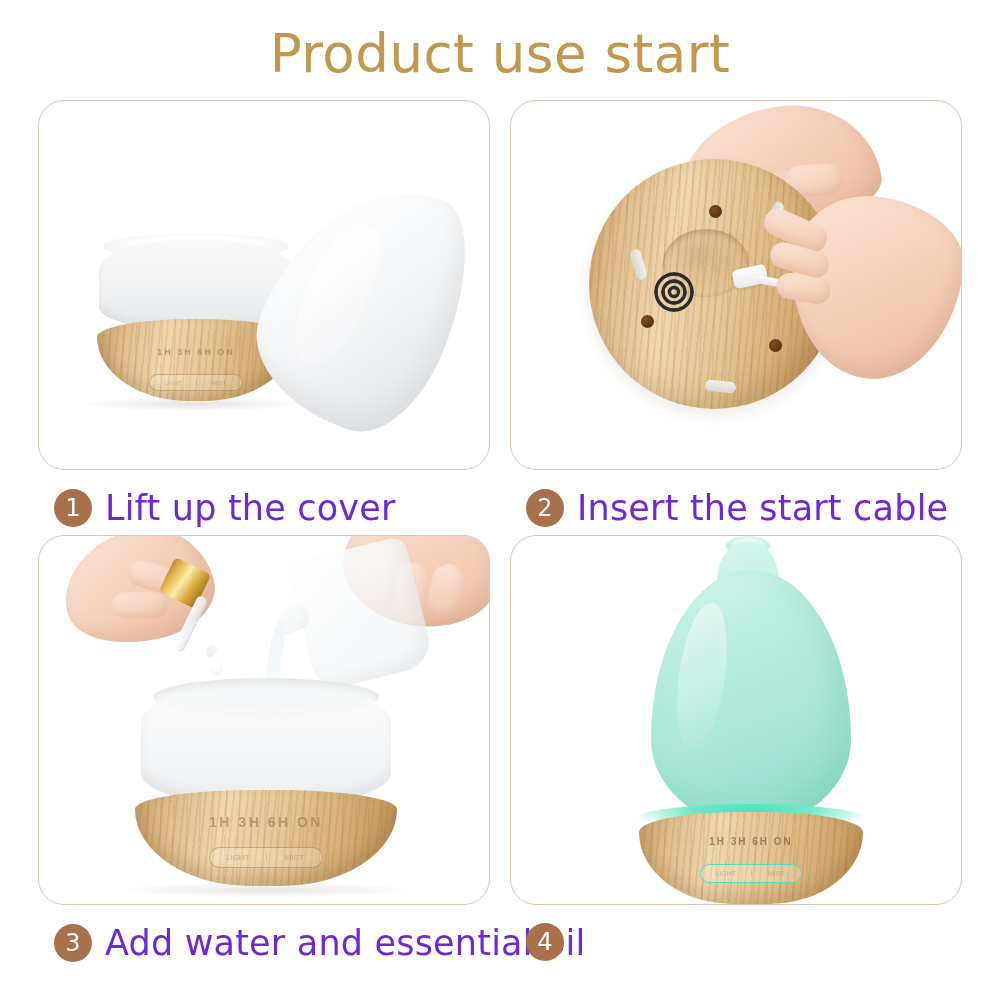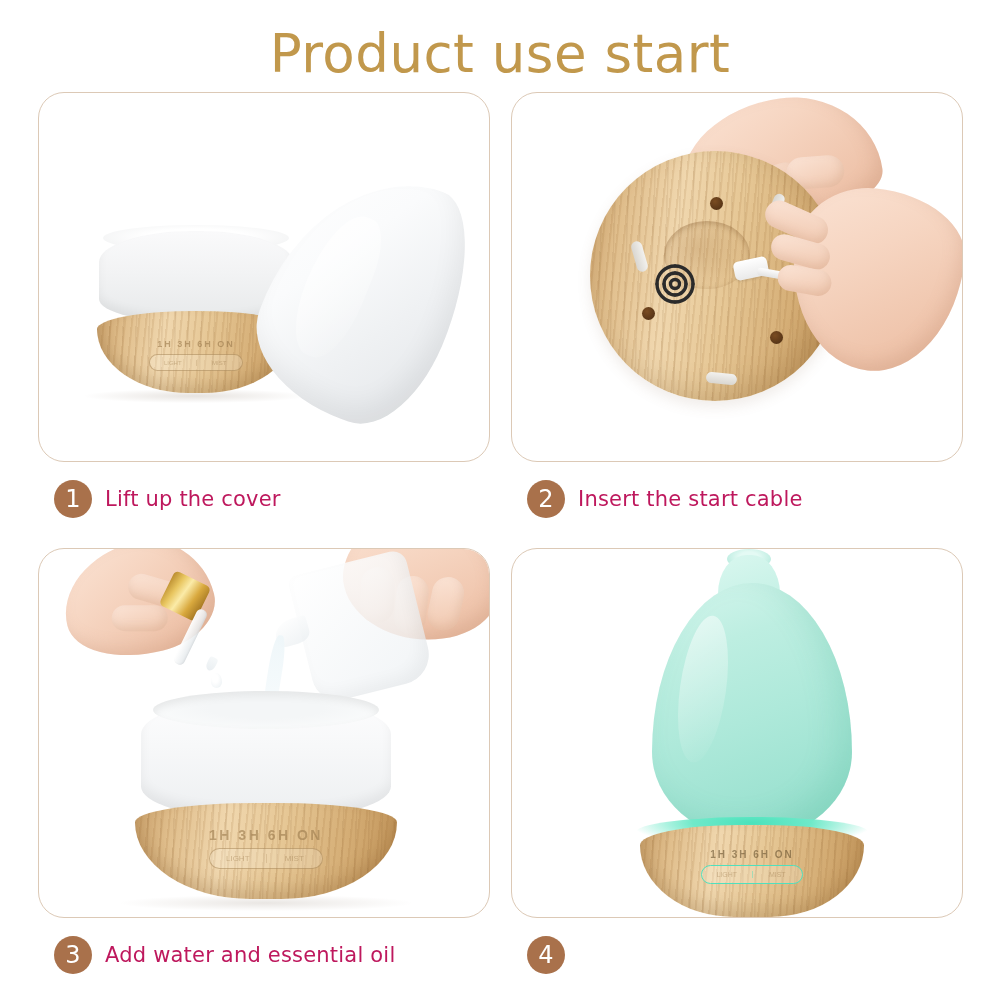--- a/index.html
+++ b/index.html
@@ -31,30 +31,29 @@
     font-size: 53px;
     font-weight: 400;
     letter-spacing: 0.5px;
     color: #C1984C;
     font-family: "DejaVu Sans", sans-serif;
   }
 
   
   .steps {
     position: absolute;
-    top: 92px;
+    top: 100px;
     left: 38px;
     width: 924px;
     height: 870px;
     display: grid;
     grid-template-columns: 452px 452px;
     grid-template-rows: 435px 435px;
     column-gap: 20px;
     row-gap: 0px;
-    gap: 21px;
   }
   .step {
     position: relative;
     width: 452px;
     height: 435px;
   }
   .card {
     position: absolute;
     top: 0;
     left: 0;
@@ -83,22 +82,22 @@
     display: flex;
     align-items: center;
     justify-content: center;
     font-size: 24px;
     font-family: "DejaVu Sans", sans-serif;
     font-weight: 400;
     line-height: 1;
     flex: none;
   }
   .caption-text {
-    font-size: 21px;
-    color: #be185d;
+    font-size: 35px;
+    color: #6d28d9;
     font-family: "DejaVu Sans", sans-serif;
     font-weight: 400;
     letter-spacing: 0.2px;
     white-space: nowrap;
   }
 
   
   .scene { position: absolute; inset: 0; }
 
   
@@ -158,21 +157,21 @@
     transform: rotate(22deg);
   }
 
   
   .ctrl { position:absolute; text-align:center; color:#9D7C4E; }
   .ctrl .labels {
     font-family:"Liberation Sans", sans-serif; font-weight:700;
     letter-spacing:2px; opacity:0.62; white-space:nowrap;
   }
   .ctrl .pill {
-    margin: 5px auto 0;
+    margin: 17px auto 0;
     border:1.2px solid rgba(150,112,62,0.45);
     border-radius: 999px;
     display:flex; align-items:center; justify-content:center;
     background: rgba(255,250,238,0.22);
     overflow:hidden;
   }
   .ctrl .pill span {
     flex:1; text-align:center; opacity:0.45;
     font-family:"Liberation Sans", sans-serif;
   }

